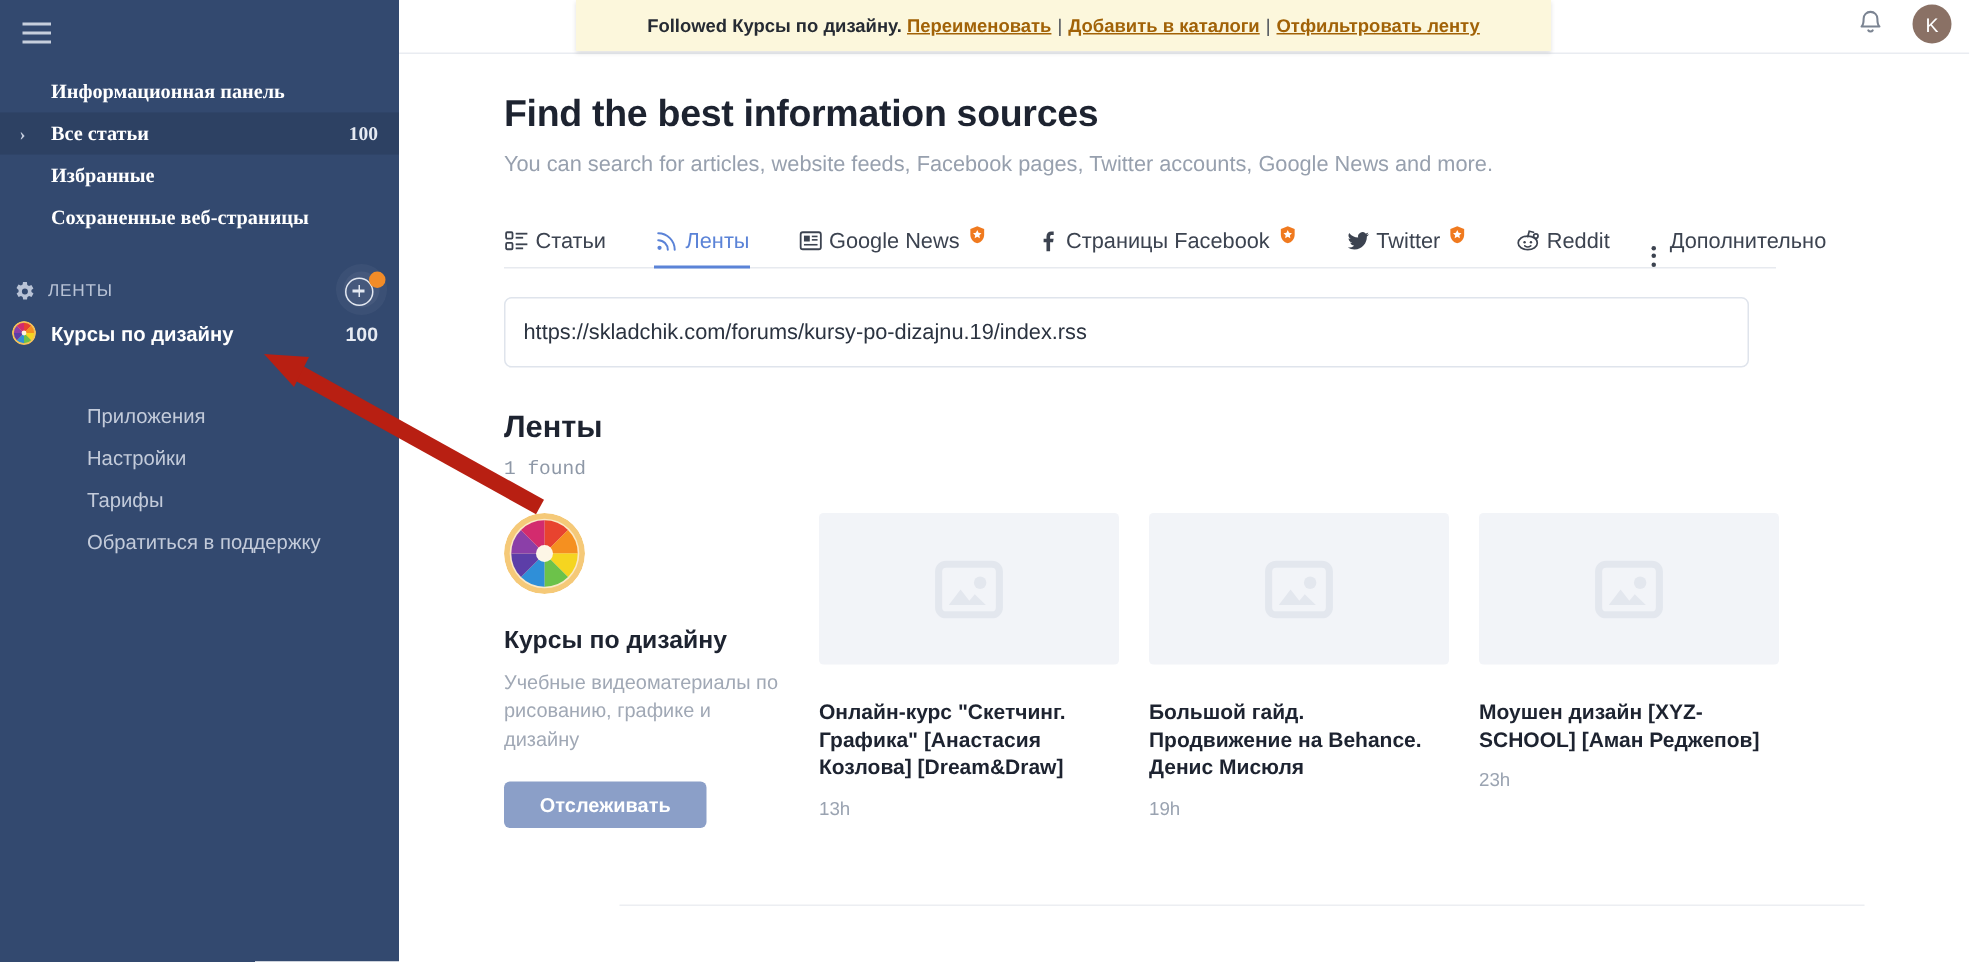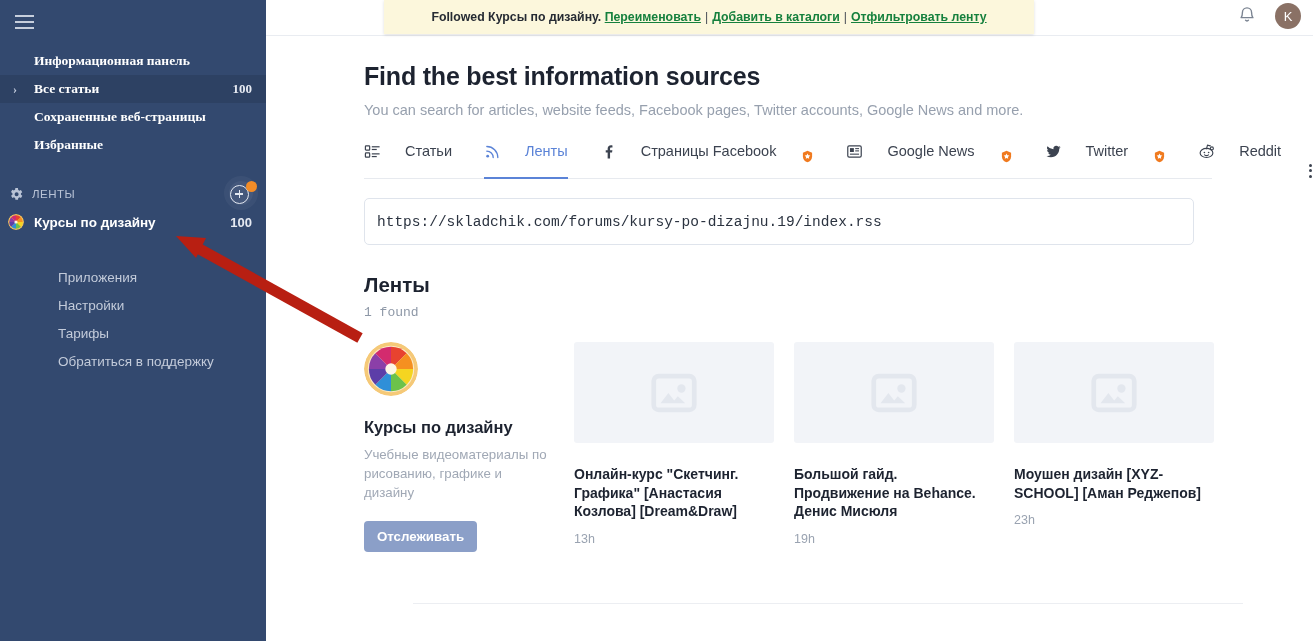--- a/index.html
+++ b/index.html
@@ -108,49 +108,49 @@
   .banner {
     position: absolute; left: 107px; top: 0;
     width: 650px; height: 34px;
     background: #fcf7dc;
     box-shadow: 0 1px 3px rgba(0,0,0,.13);
     display: flex; align-items: center; justify-content: center;
     font-size: 12.3px; color: #262b33; font-weight: bold;
     white-space: nowrap;
     margin-left: 11px;
   }
-  .banner a { color: #15803d; text-decoration: underline; font-weight: bold; }
+  .banner a { color: #a16207; text-decoration: underline; font-weight: bold; }
   .banner .sep { color: #4a4f58; font-weight: normal; margin: 0 4px; }
   .topbar-right {
     position: absolute; right: 12px; top: 3px;
     display: flex; align-items: center; gap: 17px;
   }
   .bell { width: 22px; height: 22px; cursor: pointer; }
   .avatar-k {
     width: 26px; height: 26px; border-radius: 50%;
     background: #8a7165; color: #fff;
     display: flex; align-items: center; justify-content: center;
     font-size: 13px; font-weight: normal; cursor: pointer;
   }
 
-  .content { padding: 26px 0 0 98px; }
+  .content { padding: 26px 0 0 70px; }
   .page-title {
     font-size: 25px; font-weight: bold; color: #1d2330;
     letter-spacing: -.2px;
   }
   .page-sub {
     margin-top: 11px; font-size: 14.5px; color: #97a0ae;
   }
 
   .tabs {
     margin-top: 25px; display: flex; align-items: flex-end;
     border-bottom: 1px solid #e7eaef; width: 848px; height: 36px;
   }
   .tab {
-    display: flex; align-items: flex-start; gap: 24px;
+    display: flex; align-items: center; gap: 4px;
     height: 35px; padding: 0 13px 0 0; margin-right: 19px;
     font-size: 14.5px; color: #3c4350; cursor: pointer;
     position: relative; white-space: nowrap;
   }
   .tab:first-child { padding-left: 0; }
   .tab.active { color: #5b83d7; }
   .tab.active::after {
     content: ""; position: absolute; left: 0; right: 13px; bottom: -1px;
     height: 2.5px; background: #5b83d7;
   }
@@ -161,21 +161,21 @@
     align-items: center; margin: 0 9px 0 -4px; cursor: pointer;
   }
   .kebab i { width: 3px; height: 3px; border-radius: 50%; background: #3c4350; display: block; }
   .tab.more { margin-right: 0; }
 
   .search-box {
     margin-top: 19px; width: 830px; height: 47px;
     border: 1px solid #dfe4ec; border-radius: 5px;
     display: flex; align-items: center; padding: 0 12px;
     font-size: 14.5px; color: #2b3340;
-    background: #fff; cursor: text; font-family: Liberation Mono, monospace;
+    background: #fff; cursor: text;
   }
 
   .results-title {
     margin-top: 28px; font-size: 20.5px; font-weight: bold; color: #1d2330;
   }
   .results-count { margin-top: 8px; font-size: 13px; color: #8e98a7; font-family: Liberation Mono, monospace; }
 
   .results-grid {
     margin-top: 22px; display: flex; gap: 0; width: 848px;
   }
@@ -185,21 +185,21 @@
   }
   .feed-card-title {
     margin-top: 22px; font-size: 16.5px; font-weight: bold; color: #1d2330;
   }
   .feed-card-desc {
     margin-top: 9px; font-size: 13.3px; color: #a0a8b5; line-height: 1.42;
     width: 185px;
   }
   .feed-card-stats { margin-top: 10px; font-size: 12.3px; color: #a0a8b5; line-height: 1.38; }
   .follow-btn {
-    margin-top: 18px; width: 113px; height: 31px;
+    margin-top: 18px; width: 135px; height: 31px;
     background: #8b9fc8; border: none; border-radius: 4px;
     color: #fff; font-size: 13.3px; font-weight: bold;
     font-family: "Liberation Sans", sans-serif; cursor: pointer;
   }
 
   .articles { display: flex; gap: 0; margin-left: 5px; }
   .article-card { width: 211px; flex: 0 0 211px; margin-right: 9px; }
   .article-card:last-child { margin-right: 0; }
   .thumb {
     width: 200px; height: 101px; background: #f2f4f8;
@@ -240,25 +240,25 @@
         <span>Информационная панель</span>
       </div>
 
       <div class="nav-row active">
         <span class="chev">›</span>
         <span>Все статьи</span>
         <span class="count">100</span>
       </div>
 
       <div class="nav-row">
+        <span>Избранные</span>
+      </div>
+
+      <div class="nav-row">
         <span>Сохраненные веб-страницы</span>
-      </div>
-
-      <div class="nav-row">
-        <span>Избранные</span>
       </div>
     </div>
 
     <div class="section-head">
       <svg class="gear-ico" viewBox="0 0 24 24">
         <path fill="#b9c3d6" d="M19.4 13a7.6 7.6 0 0 0 0-2l2-1.6-2-3.4-2.4 1a7.6 7.6 0 0 0-1.7-1L14.9 3h-3.9l-.4 2.6c-.6.2-1.2.6-1.7 1l-2.4-1-2 3.4L6.6 11a7.6 7.6 0 0 0 0 2l-2 1.6 2 3.4 2.4-1c.5.4 1.1.8 1.7 1l.4 2.6h3.9l.4-2.6c.6-.2 1.2-.6 1.7-1l2.4 1 2-3.4-2-1.6zM12.9 15.4a3 3 0 1 1 0-6 3 3 0 0 1 0 6z"></path>
       </svg>
       <span class="section-title">ЛЕНТЫ</span>
       <div class="add-feed">
         <div class="ring"></div>
@@ -351,38 +351,38 @@
           <svg class="ico" viewBox="0 0 24 24">
             <circle cx="5.2" cy="18.6" r="2" fill="#5b83d7"></circle>
             <path fill="none" stroke="#5b83d7" stroke-width="1.9" stroke-linecap="round" d="M4 11.5a9 9 0 0 1 9 9"></path>
             <path fill="none" stroke="#5b83d7" stroke-width="1.9" stroke-linecap="round" d="M4 5a15.5 15.5 0 0 1 15.5 15.5"></path>
           </svg>
           <span>Ленты</span>
         </div>
 
         <div class="tab">
           <svg class="ico" viewBox="0 0 24 24">
-            <path fill="#3c4350" d="M15.6 3.2c-3 0-4.8 1.7-4.8 4.8v2.1H8.1v3.2h2.7v8.5h3.4v-8.5h2.8l.5-3.2h-3.3V8.3c0-1.2.4-1.8 1.7-1.8h1.7V3.4c-.3-.1-1.2-.2-2-.2z"></path>
-          </svg>
-          <span>Страницы Facebook</span>
-          <svg class="pro-badge" viewBox="0 0 24 24">
-            <path d="M12 1.5 3.5 5v7c0 5.3 3.6 9.3 8.5 10.5 4.9-1.2 8.5-5.2 8.5-10.5V5z" fill="#f07a1f"></path>
-            <path d="M12 6.3l1.6 3.3 3.6.5-2.6 2.6.6 3.6-3.2-1.7-3.2 1.7.6-3.6-2.6-2.6 3.6-.5z" fill="#fff"></path>
-          </svg>
-        </div>
-
-        <div class="tab">
-          <svg class="ico" viewBox="0 0 24 24">
             <rect x="2.5" y="4" width="19" height="16" rx="2" fill="none" stroke="#3c4350" stroke-width="1.7"></rect>
             <rect x="5.6" y="7.2" width="5.5" height="5.5" fill="#3c4350"></rect>
             <rect x="13" y="7.2" width="5.4" height="1.5" fill="#3c4350"></rect>
             <rect x="13" y="10.4" width="5.4" height="1.5" fill="#3c4350"></rect>
             <rect x="5.6" y="15" width="12.8" height="1.5" fill="#3c4350"></rect>
           </svg>
           <span>Google News</span>
+          <svg class="pro-badge" viewBox="0 0 24 24">
+            <path d="M12 1.5 3.5 5v7c0 5.3 3.6 9.3 8.5 10.5 4.9-1.2 8.5-5.2 8.5-10.5V5z" fill="#f07a1f"></path>
+            <path d="M12 6.3l1.6 3.3 3.6.5-2.6 2.6.6 3.6-3.2-1.7-3.2 1.7.6-3.6-2.6-2.6 3.6-.5z" fill="#fff"></path>
+          </svg>
+        </div>
+
+        <div class="tab">
+          <svg class="ico" viewBox="0 0 24 24">
+            <path fill="#3c4350" d="M15.6 3.2c-3 0-4.8 1.7-4.8 4.8v2.1H8.1v3.2h2.7v8.5h3.4v-8.5h2.8l.5-3.2h-3.3V8.3c0-1.2.4-1.8 1.7-1.8h1.7V3.4c-.3-.1-1.2-.2-2-.2z"></path>
+          </svg>
+          <span>Страницы Facebook</span>
           <svg class="pro-badge" viewBox="0 0 24 24">
             <path d="M12 1.5 3.5 5v7c0 5.3 3.6 9.3 8.5 10.5 4.9-1.2 8.5-5.2 8.5-10.5V5z" fill="#f07a1f"></path>
             <path d="M12 6.3l1.6 3.3 3.6.5-2.6 2.6.6 3.6-3.2-1.7-3.2 1.7.6-3.6-2.6-2.6 3.6-.5z" fill="#fff"></path>
           </svg>
         </div>
 
         <div class="tab">
           <svg class="ico" viewBox="0 0 24 24">
             <path fill="#3c4350" d="M22 5.9c-.7.3-1.5.5-2.3.6.8-.5 1.5-1.3 1.8-2.3-.8.5-1.7.8-2.6 1a4.1 4.1 0 0 0-7 3.7A11.6 11.6 0 0 1 3.5 4.6a4.1 4.1 0 0 0 1.3 5.5c-.7 0-1.3-.2-1.9-.5a4.1 4.1 0 0 0 3.3 4c-.6.2-1.2.2-1.8.1a4.1 4.1 0 0 0 3.8 2.9 8.3 8.3 0 0 1-6.1 1.7 11.6 11.6 0 0 0 6.3 1.9c7.6 0 11.7-6.3 11.7-11.7v-.5c.8-.6 1.5-1.3 2-2.1z"></path>
           </svg>

